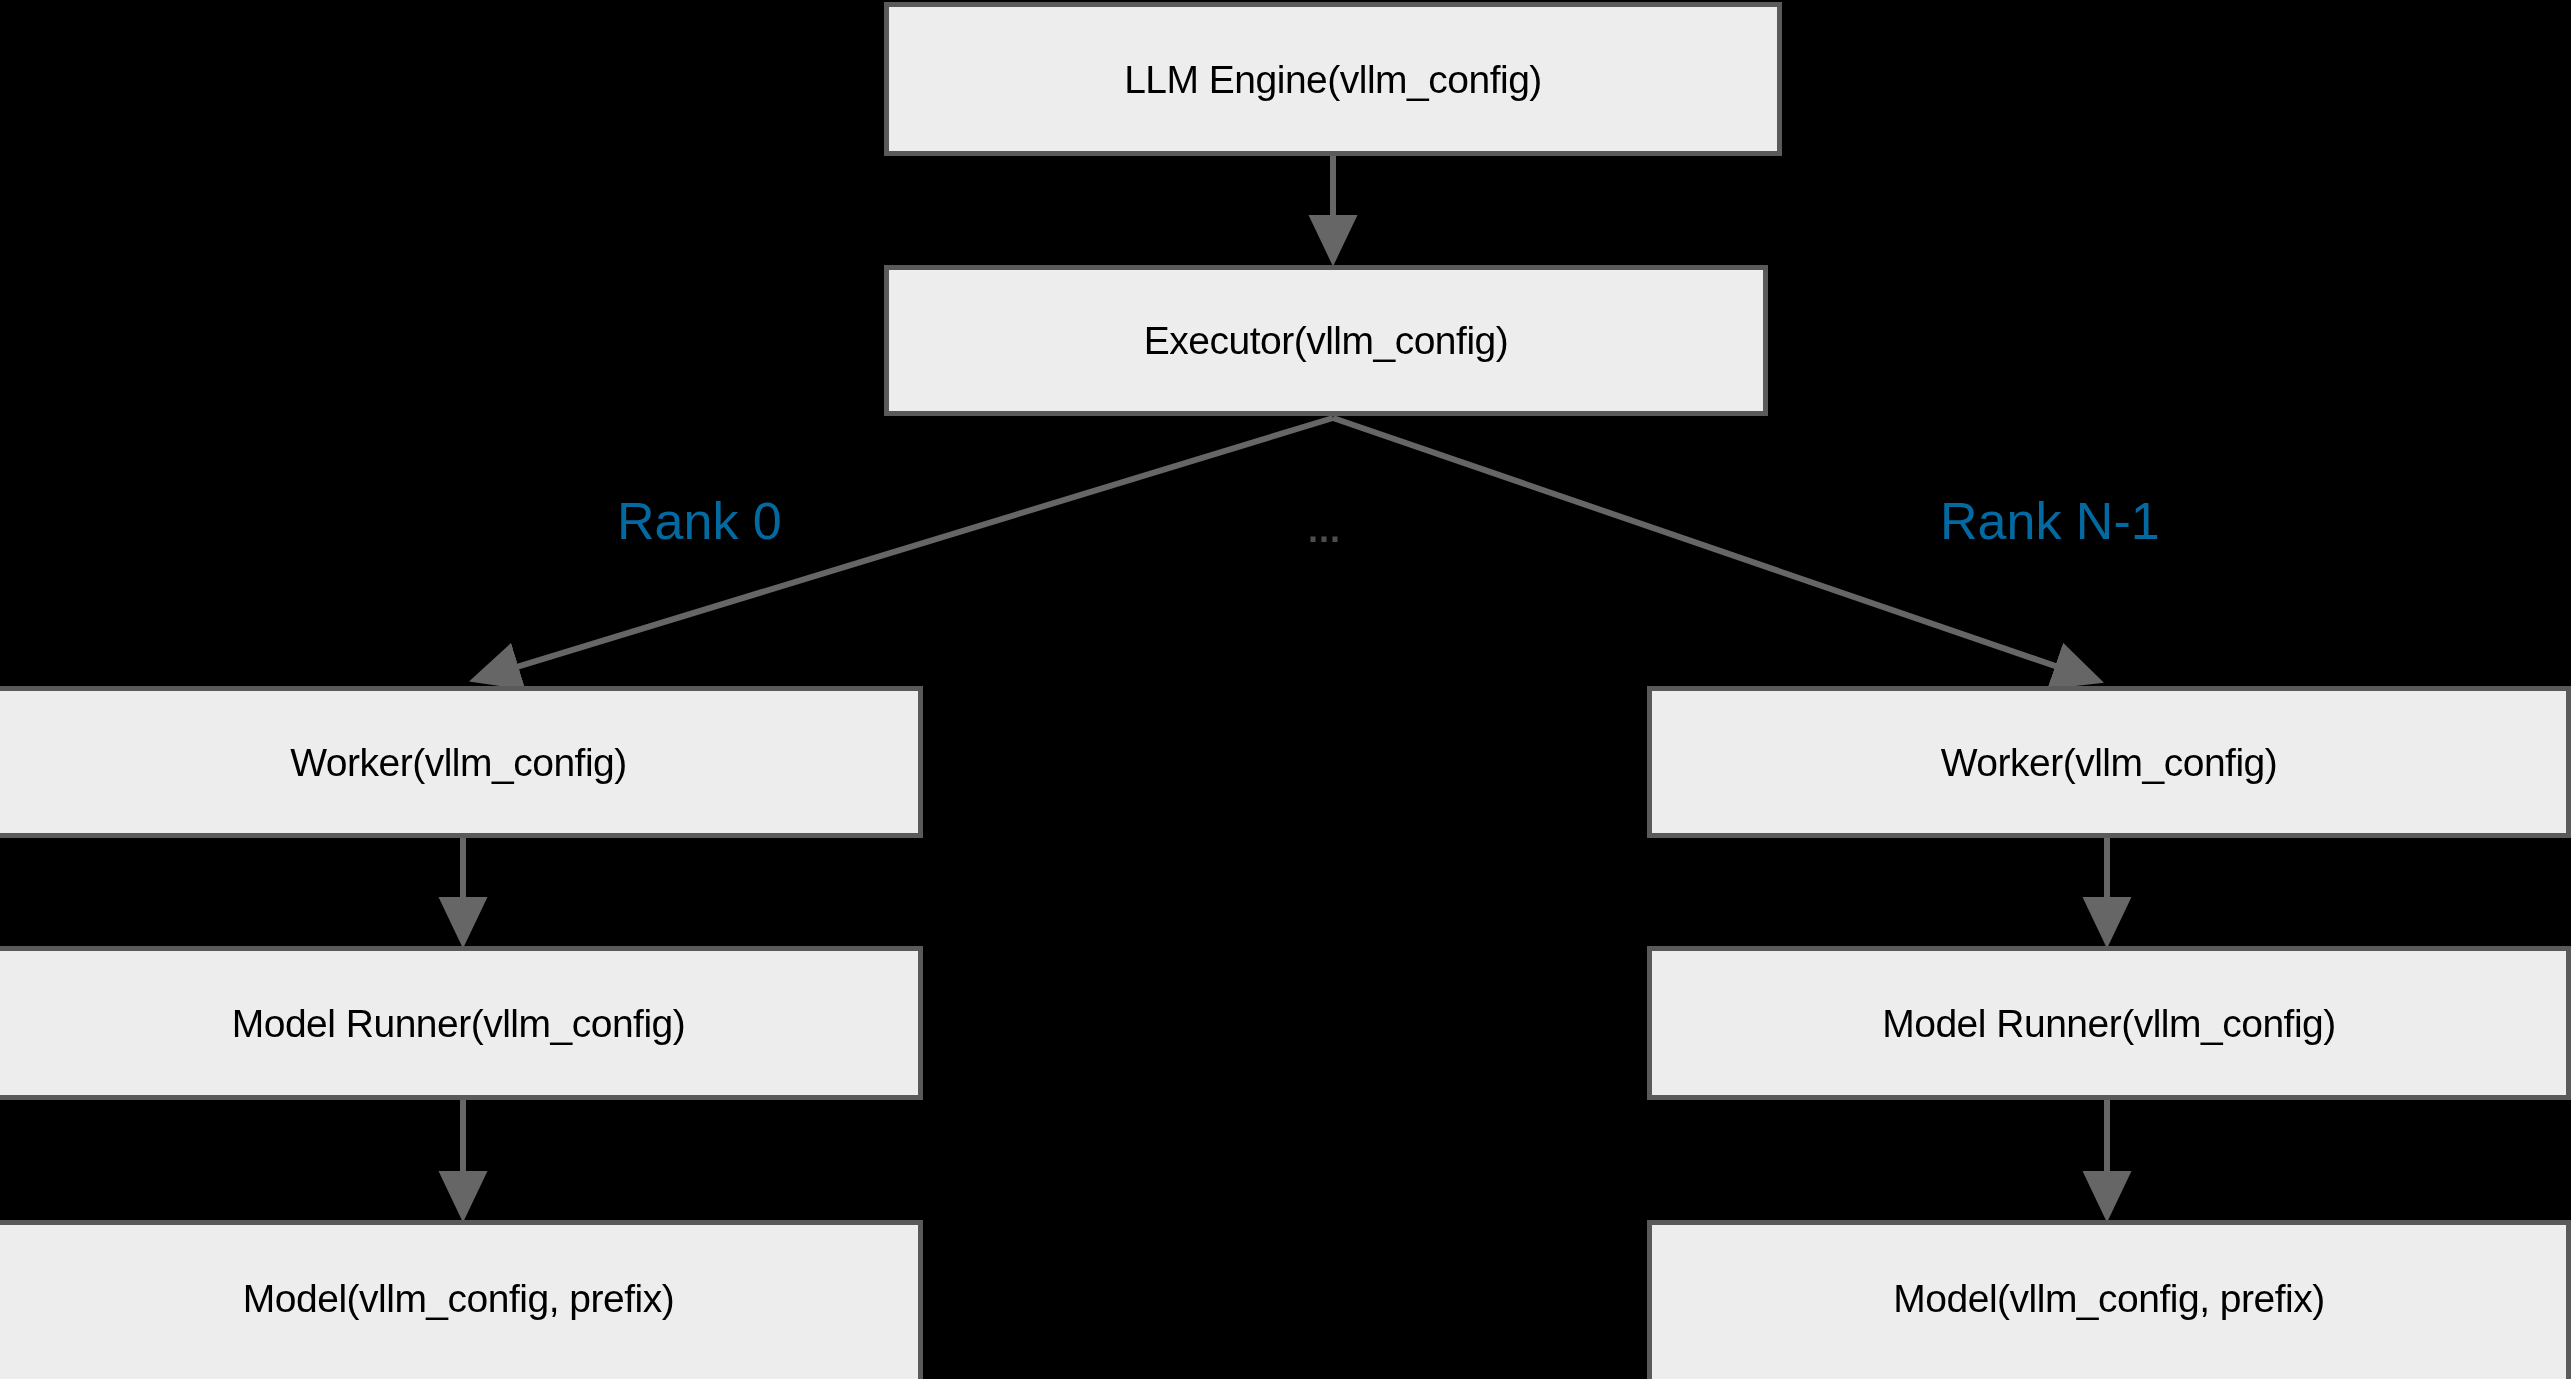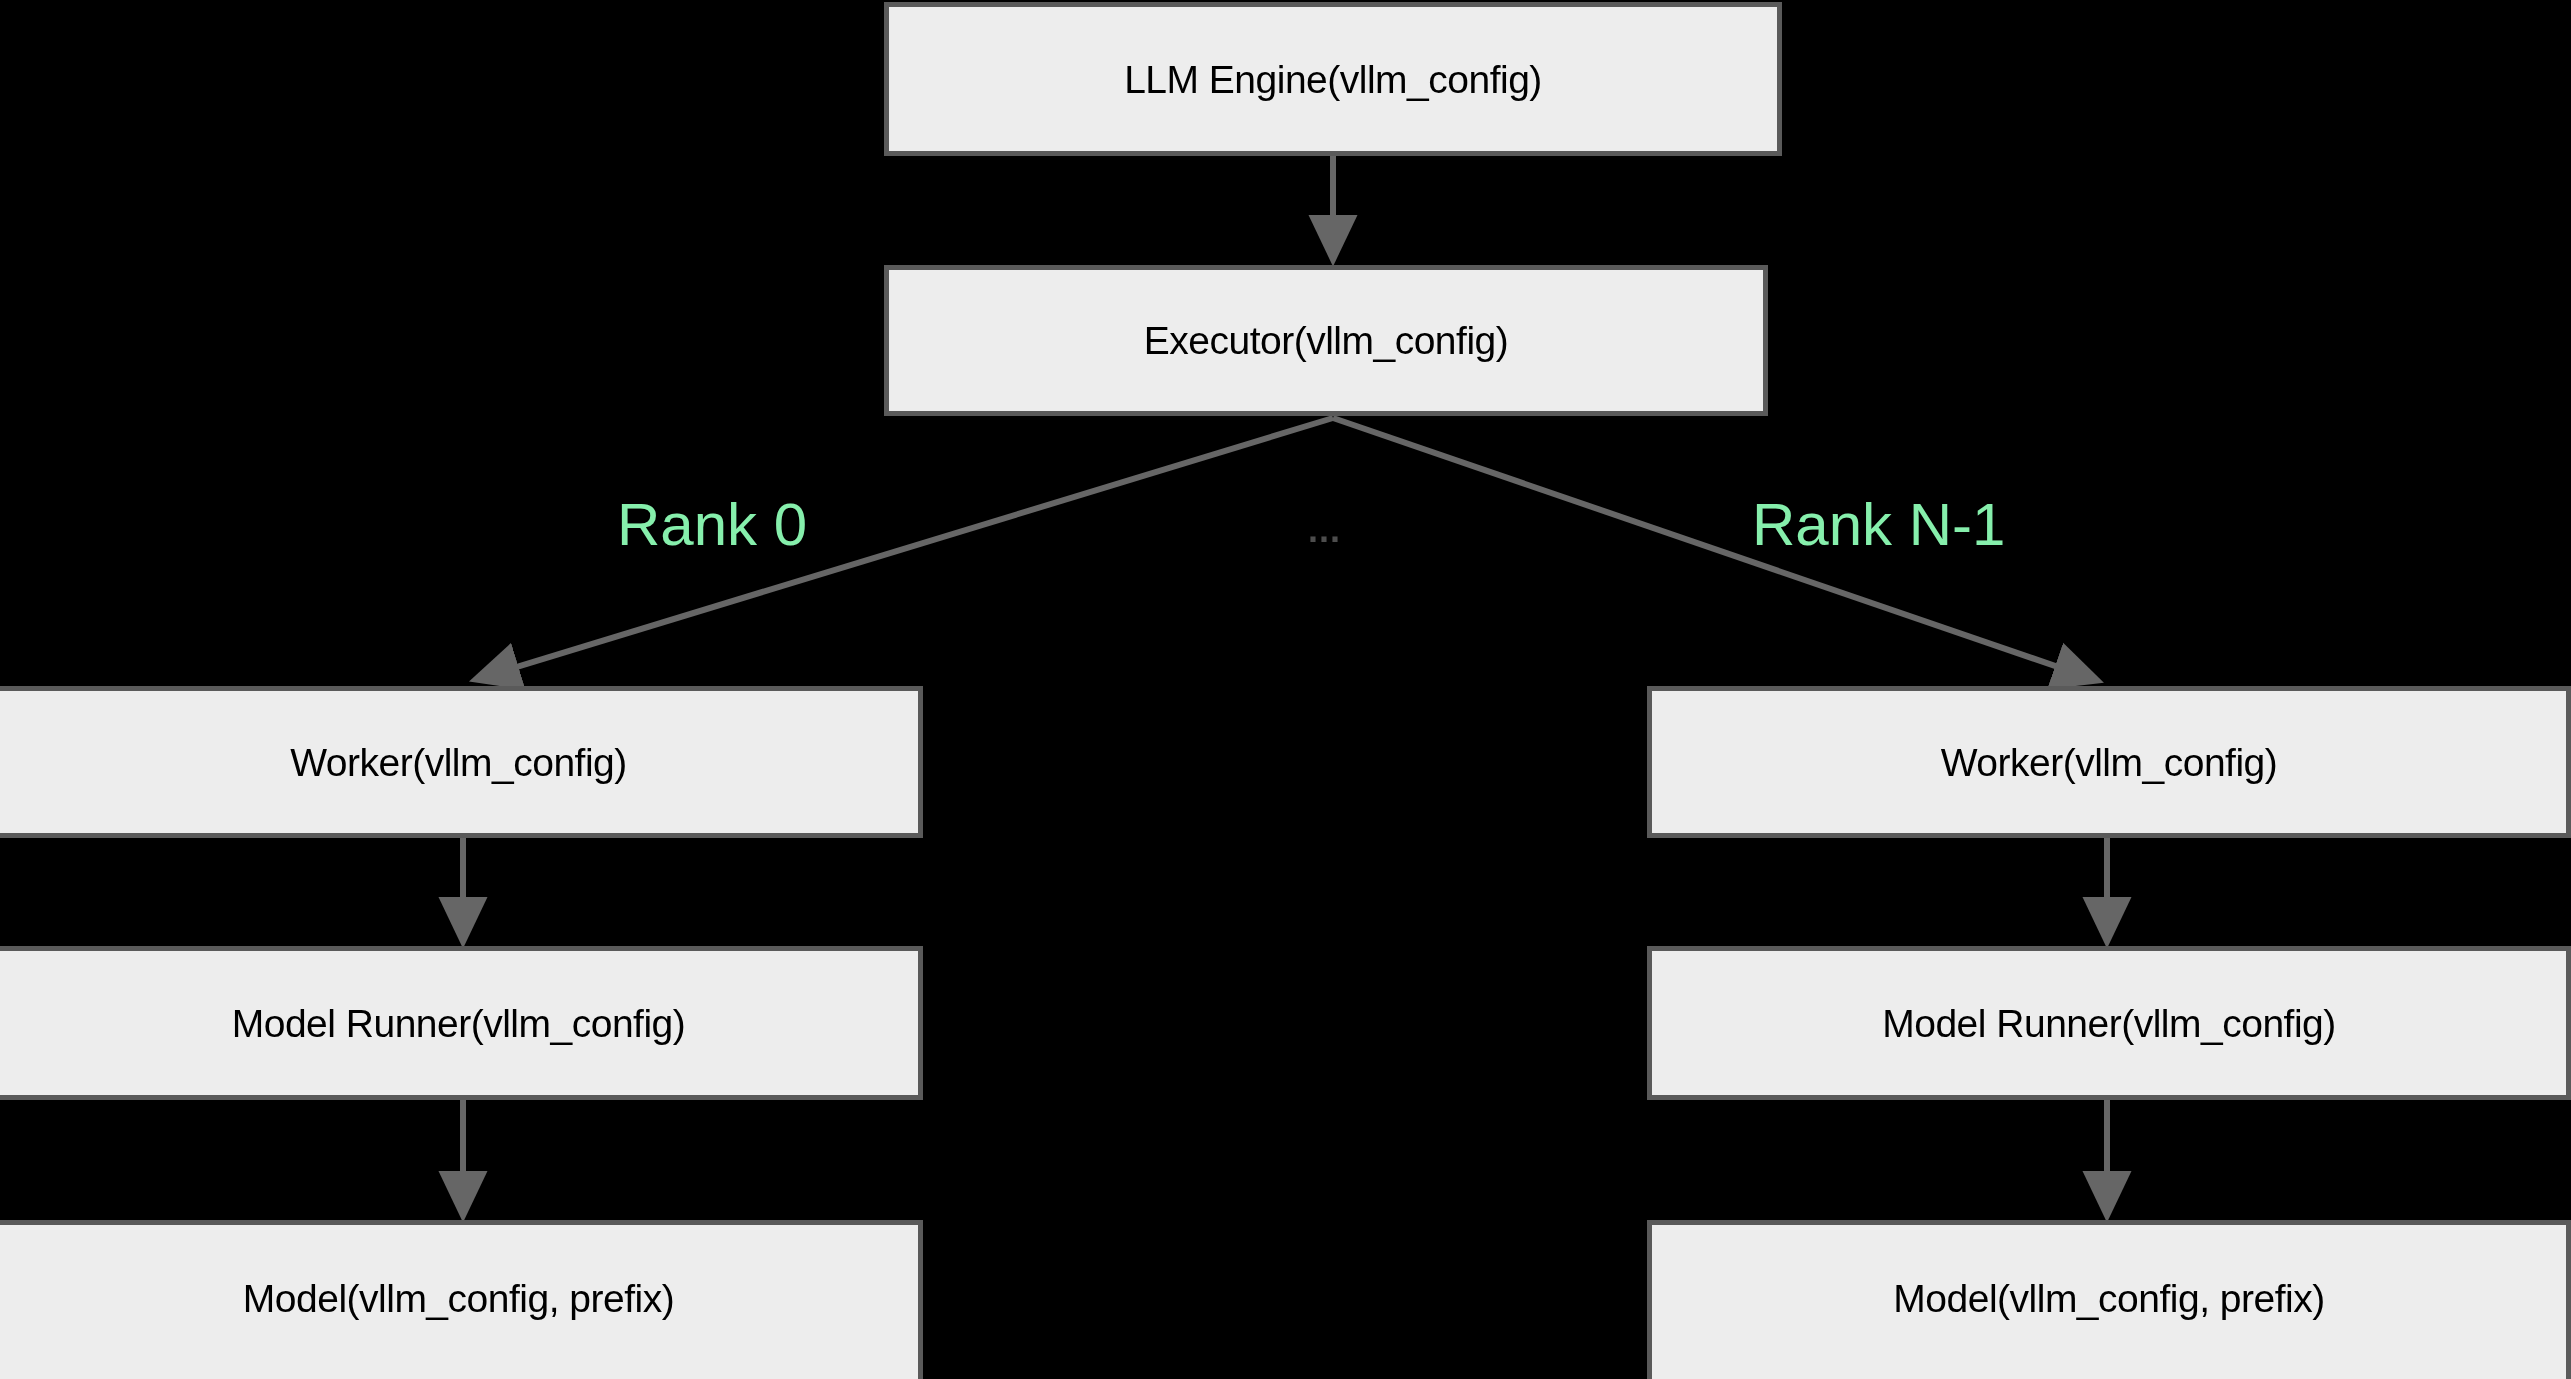--- a/index.html
+++ b/index.html
@@ -29,23 +29,23 @@
     color: #000000;
     font-family: "Liberation Sans", sans-serif;
     font-size: 39px;
     font-weight: 400;
     letter-spacing: -0.5px;
     white-space: nowrap;
     line-height: 1;
   }
   .edge-label {
     position: absolute;
-    color: #86efac;
+    color: #0369a1;
     font-family: "Liberation Sans", sans-serif;
-    font-size: 60px;
+    font-size: 52px;
     font-weight: 400;
     white-space: nowrap;
     line-height: 1;
   }
   .ellipsis-label {
     position: absolute;
     color: #4d4d4d;
     font-family: "Liberation Sans", sans-serif;
     font-size: 36px;
     font-weight: 700;
@@ -116,15 +116,15 @@
   </div>
 
   <div class="node" style="left:1647px; top:1220px; width:924px; height:170px;">
     <span class="node-label" style="margin-top:-14px;">Model(vllm_config, prefix)</span>
   </div>
 
   <div class="edge-label" style="left:617px; top:495px;">Rank 0</div>
 
   <div class="ellipsis-label" style="left:1308px; top:512px;">...</div>
 
-  <div class="edge-label" style="left:1752px; top:495px;">Rank N-1</div>
+  <div class="edge-label" style="left:1940px; top:495px;">Rank N-1</div>
 
 </div>
 
 </body></html>

